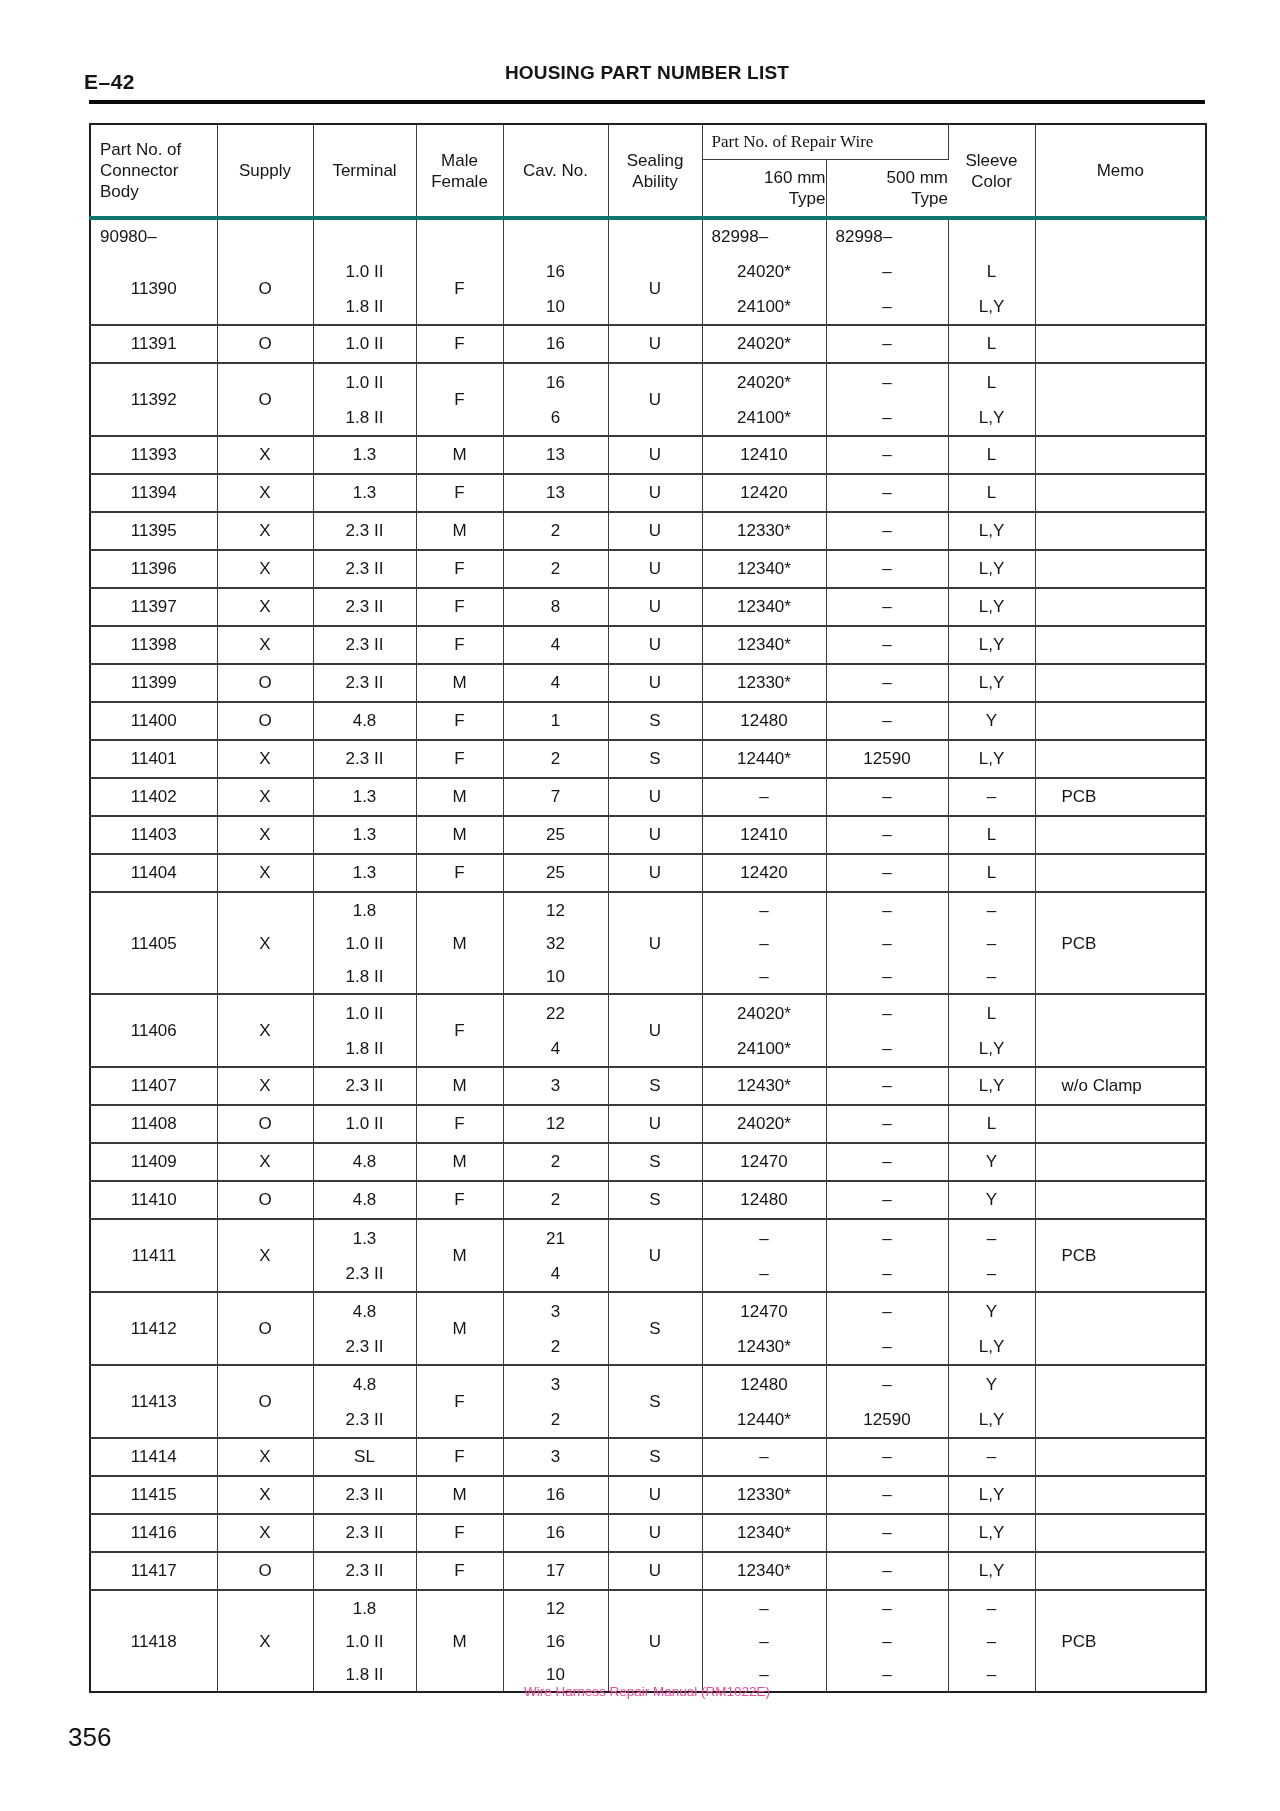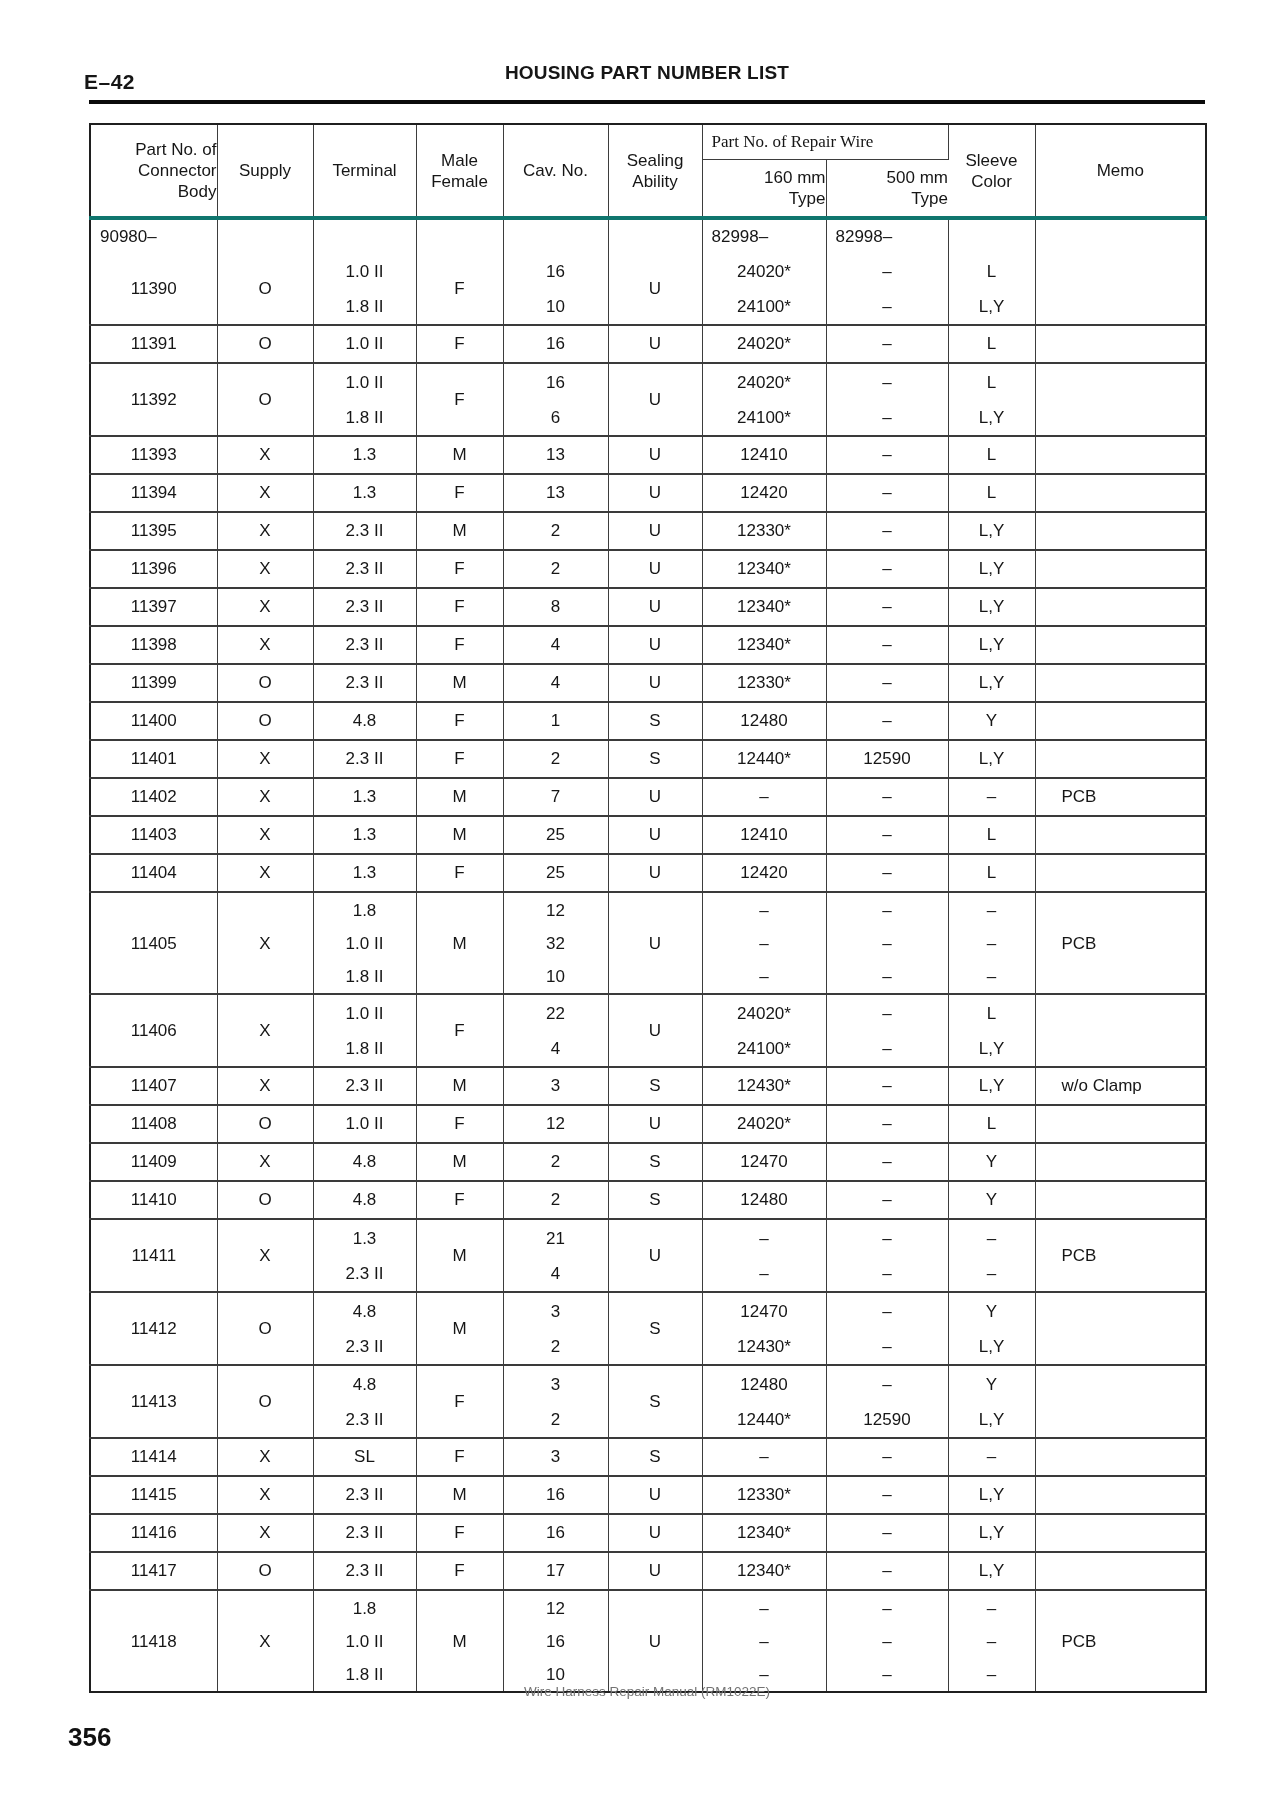--- a/index.html
+++ b/index.html
@@ -35,40 +35,40 @@
     padding: 0; margin: 0;
     font-weight: normal;
     text-align: center;
     vertical-align: middle;
     white-space: pre-line;
     border-right: 1px solid #3d3d3d;
     overflow: hidden;
   }
   th:last-child, td:last-child { border-right: none; }
   thead th { line-height: 21px; }
-  .th-partno { text-align: right; padding-left: 9px; }
+  .th-partno { text-align: left; padding-left: 9px; }
   .th-repair {
     text-align: left; padding-left: 9px; height: 34px;
     border-bottom: 1px solid #3d3d3d; line-height: 30px; font-family: Liberation Serif, serif;
   }
   .h-sub th { height: 56px; text-align: right; padding-left: 19px; margin-left: 12px; }
   tbody tr.prefix td { border-top: 4px solid #0f766e; height: 33px; line-height: 33px; }
   tbody tr.bt td { border-top: 2px solid #3a3a3a; }
   tbody tr.h1 td { height: 36px; line-height: 36px; }
   tbody tr.h2 td { height: 71px; line-height: 35px; }
   tbody tr.h3 td { height: 100px; line-height: 33px; margin-top: 43px; }
   td.left { text-align: left; padding-left: 9px; }
   td.memo { text-align: left; padding-left: 26px; }
   .doc-footer {
     position: absolute; left: 89px; top: 1684px; width: 1116px;
-    text-align: center; font-size: 13.5px; color: #737373;
+    text-align: center; font-size: 13.5px; color: #ec4899;
   }
   .page-number {
     position: absolute; left: 68px; top: 1722px;
-    font-size: 26px; color: #111; font-weight: bold;
+    font-size: 26px; color: #111;
   }
 </style>
 </head>
 <body>
 
 <div class="page-ref">E–42</div>
 <div class="doc-title">HOUSING PART NUMBER LIST</div>
 <div class="title-rule"></div>
 
 <div class="tbl-wrap">

